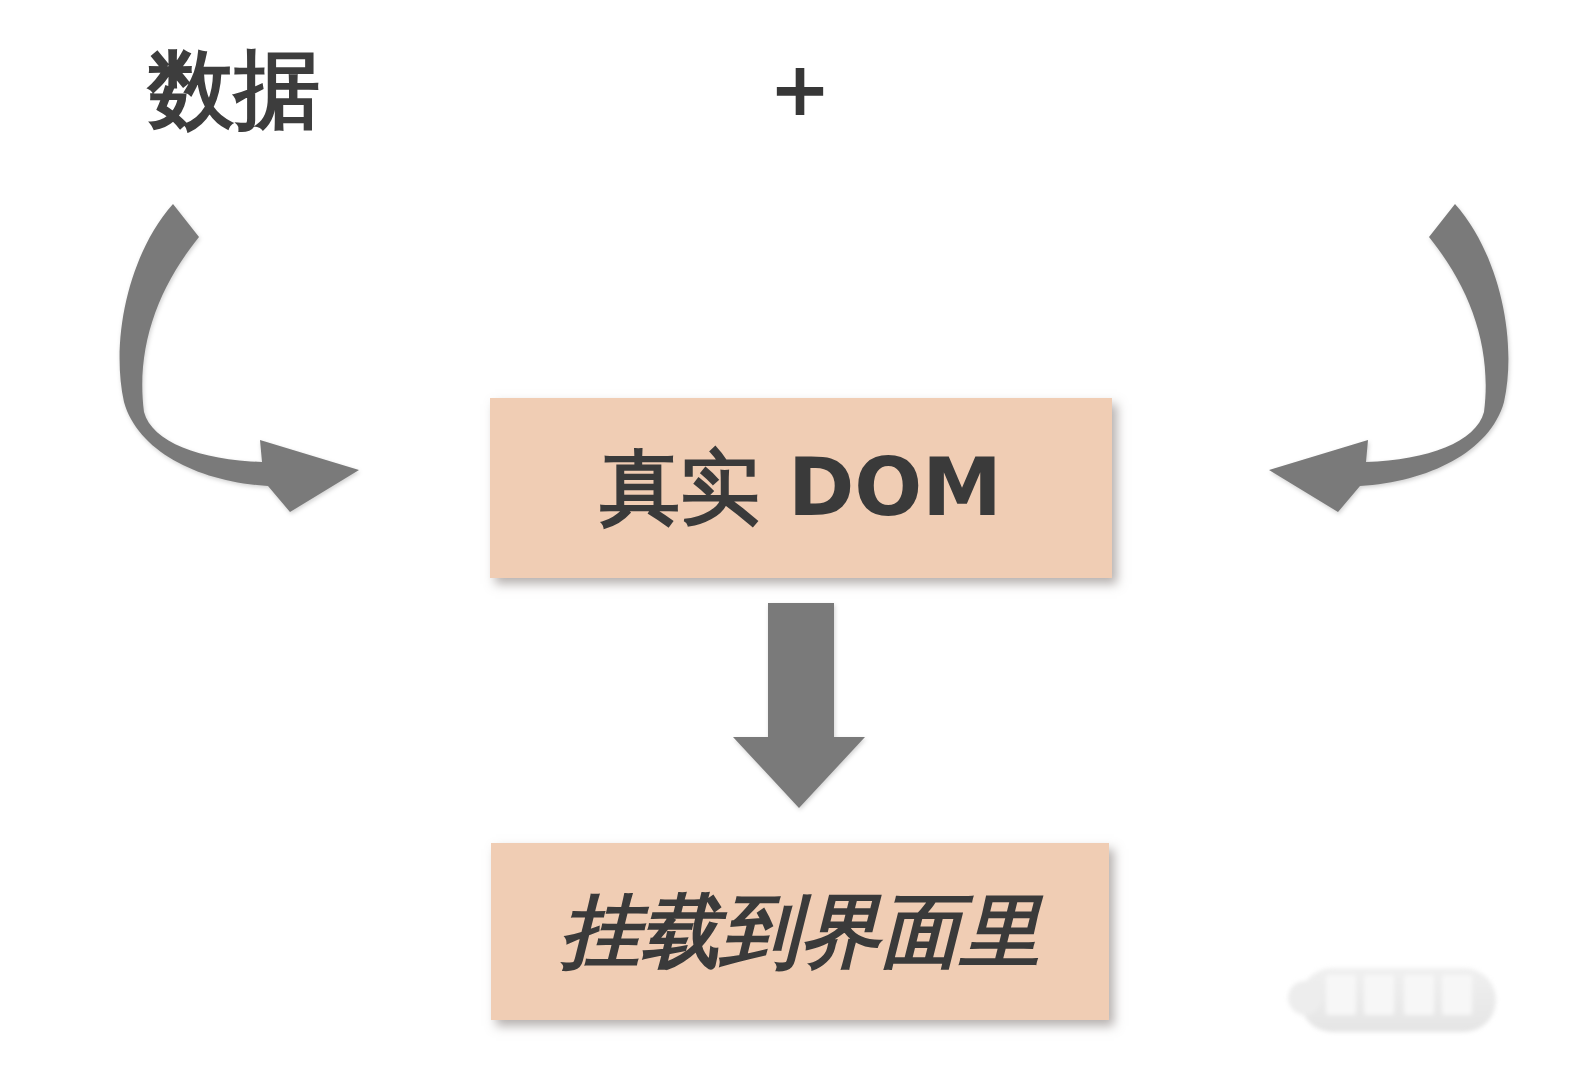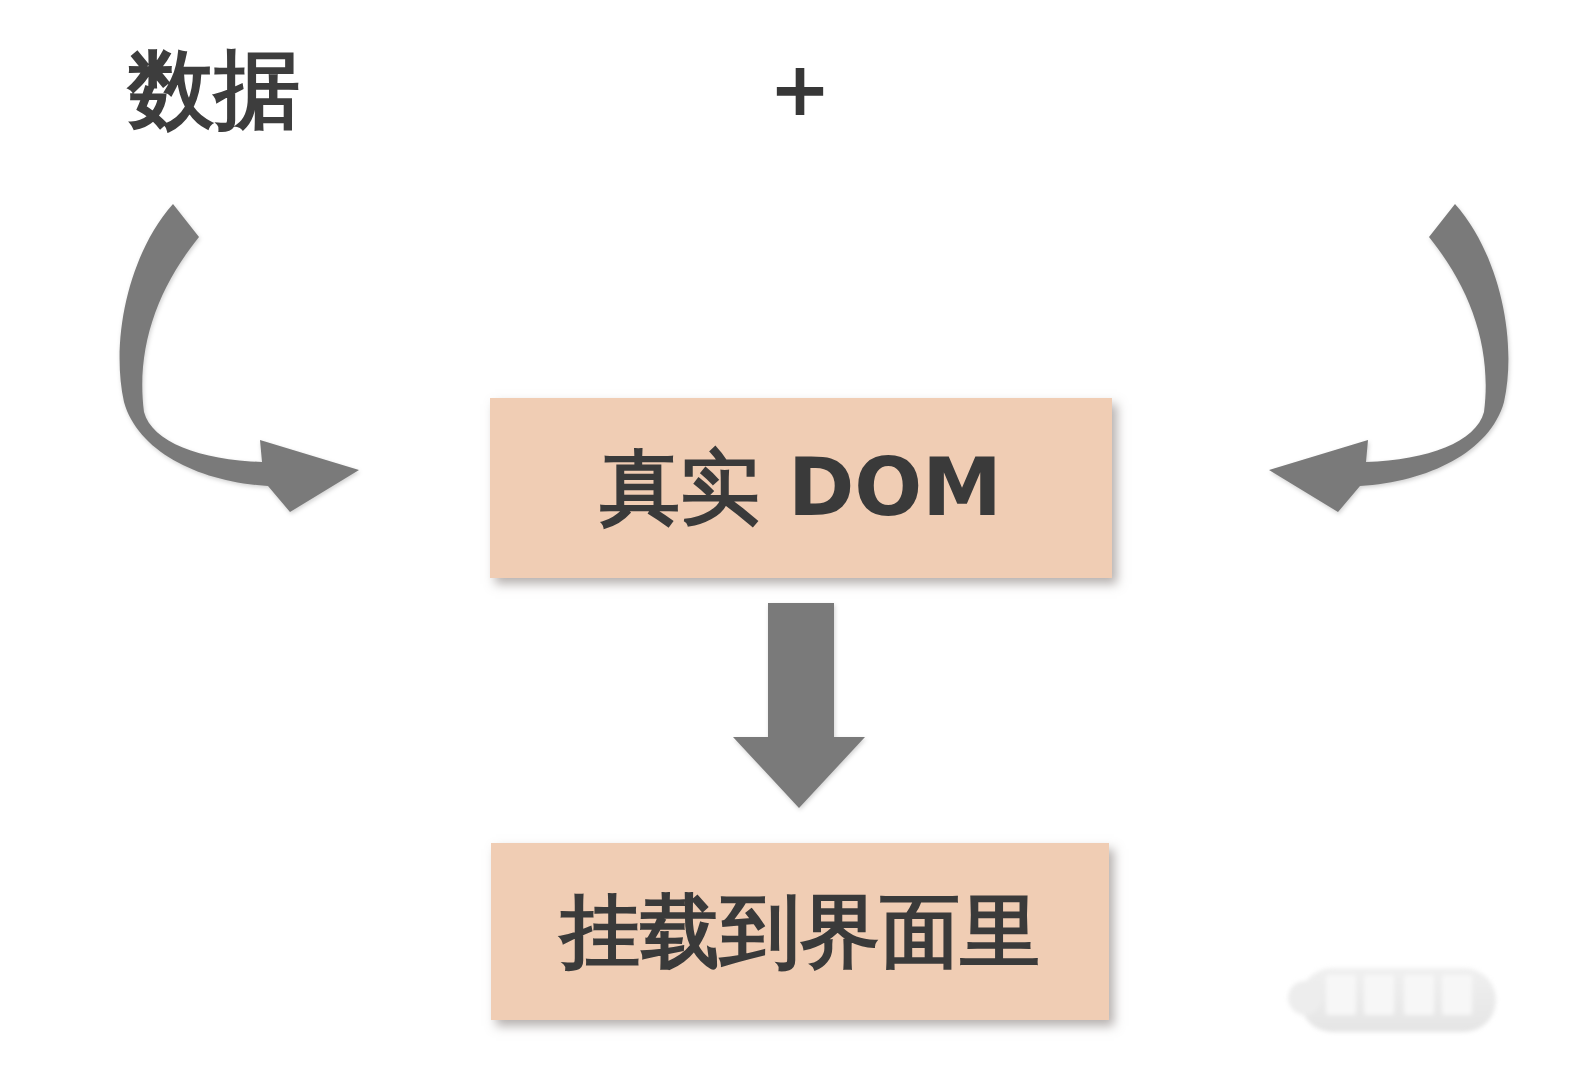--- a/index.html
+++ b/index.html
@@ -16,21 +16,21 @@
     overflow: hidden;
   }
   .label {
     position: absolute;
     color: #3d3d3d;
     font-weight: 800;
     font-size: 86px;
     line-height: 1;
     white-space: nowrap;
   }
-  .label-data { left: 128px; top: 46px; }
+  .label-data { left: 148px; top: 46px; }
   .label-template { left: 1286px; top: 46px; }
   .label-plus {
     left: 750px; top: 52px;
     width: 100px;
     text-align: center;
     font-size: 74px;
     font-weight: 700;
     color: #373737;
   }
   .flow-box {
@@ -42,21 +42,21 @@
     justify-content: center;
   }
   .flow-box .box-text {
     color: #3a3a3a;
     font-weight: 700;
     font-size: 80px;
     line-height: 1;
     white-space: nowrap;
   }
   .box-real-dom  { left: 490px; top: 398px; width: 622px; height: 180px; }
-  .box-mount     { left: 491px; top: 843px; width: 618px; height: 177px; }
+  .box-mount     { left: 491px; top: 843px; width: 618px; height: 177px; font-style: italic; }
   .arrow-svg {
     position: absolute;
     filter: drop-shadow(1px 2px 2px rgba(0,0,0,0.18));
   }
   .arrow-left  { left: 100px;  top: 190px; }
   .arrow-right { left: 1248px; top: 190px; }
   .arrow-down  { left: 725px;  top: 596px; }
   .arrow-shape { fill: #7a7a7a; }
   .watermark {
     position: absolute;

